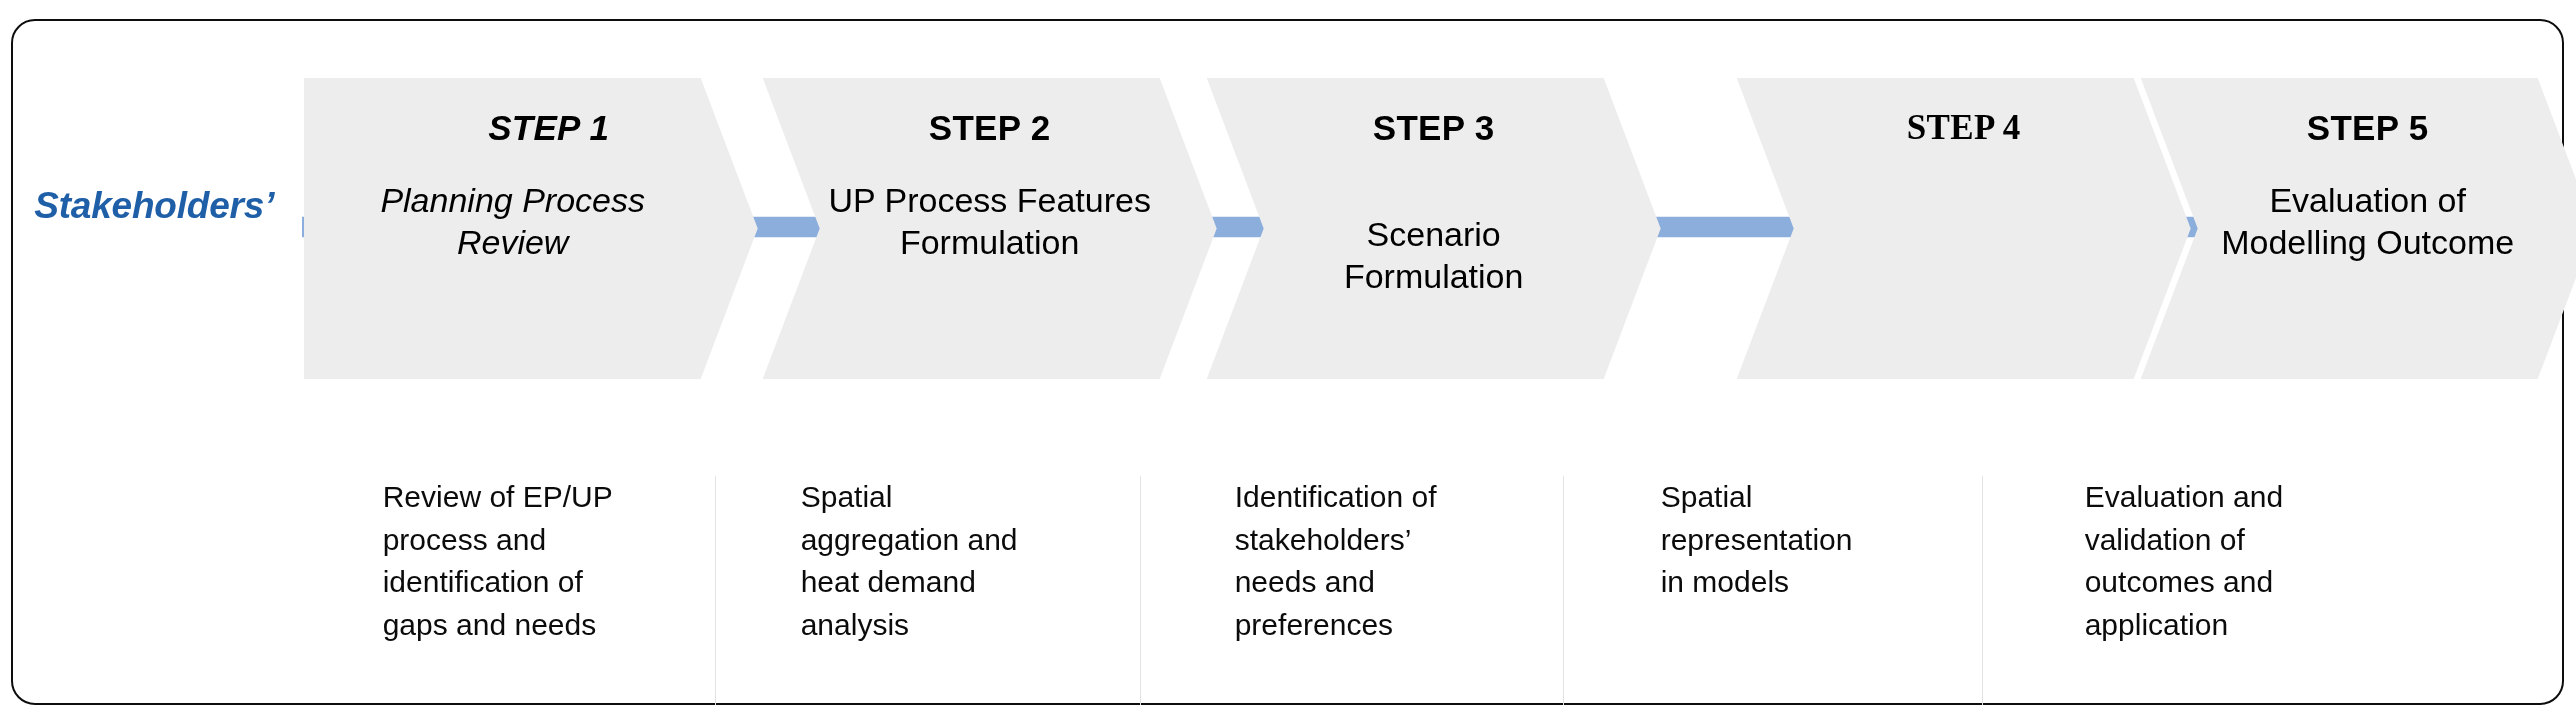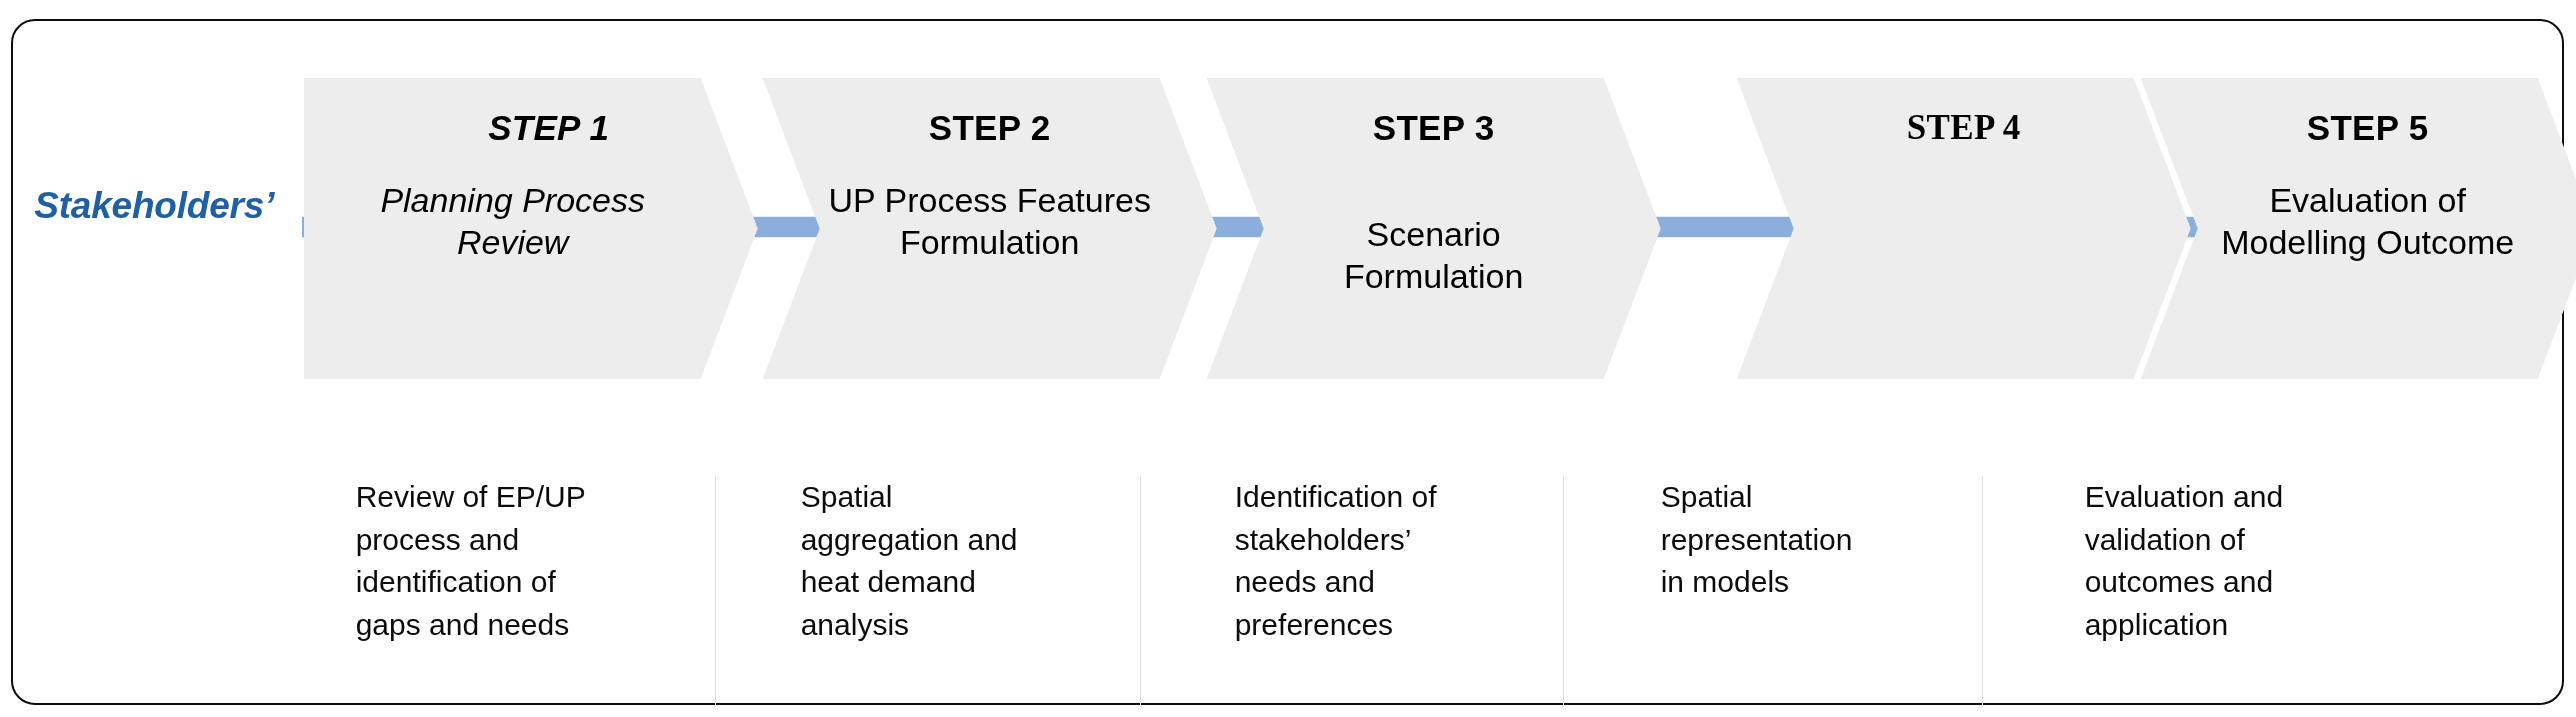--- a/index.html
+++ b/index.html
@@ -98,21 +98,21 @@
     <div class="chev mid" style="left:2128px;width:454px;">
       <div class="chev-text step-label">STEP 5</div>
       <div class="chev-text step-title" style="white-space:pre-line;padding:0 36px;">Evaluation of
 Modelling Outcome</div>
     </div>
 
   </div>
 
   <div id="descs">
 
-    <div class="desc" style="left:343px;width:280px;">Review of EP/UP
+    <div class="desc" style="left:370px;width:280px;">Review of EP/UP
 process and
 identification of
 gaps and needs</div>
     <div class="vdiv" style="left:702px;"></div>
 
     <div class="desc" style="left:788px;width:280px;">Spatial
 aggregation and
 heat demand
 analysis</div>
     <div class="vdiv" style="left:1127px;"></div>

